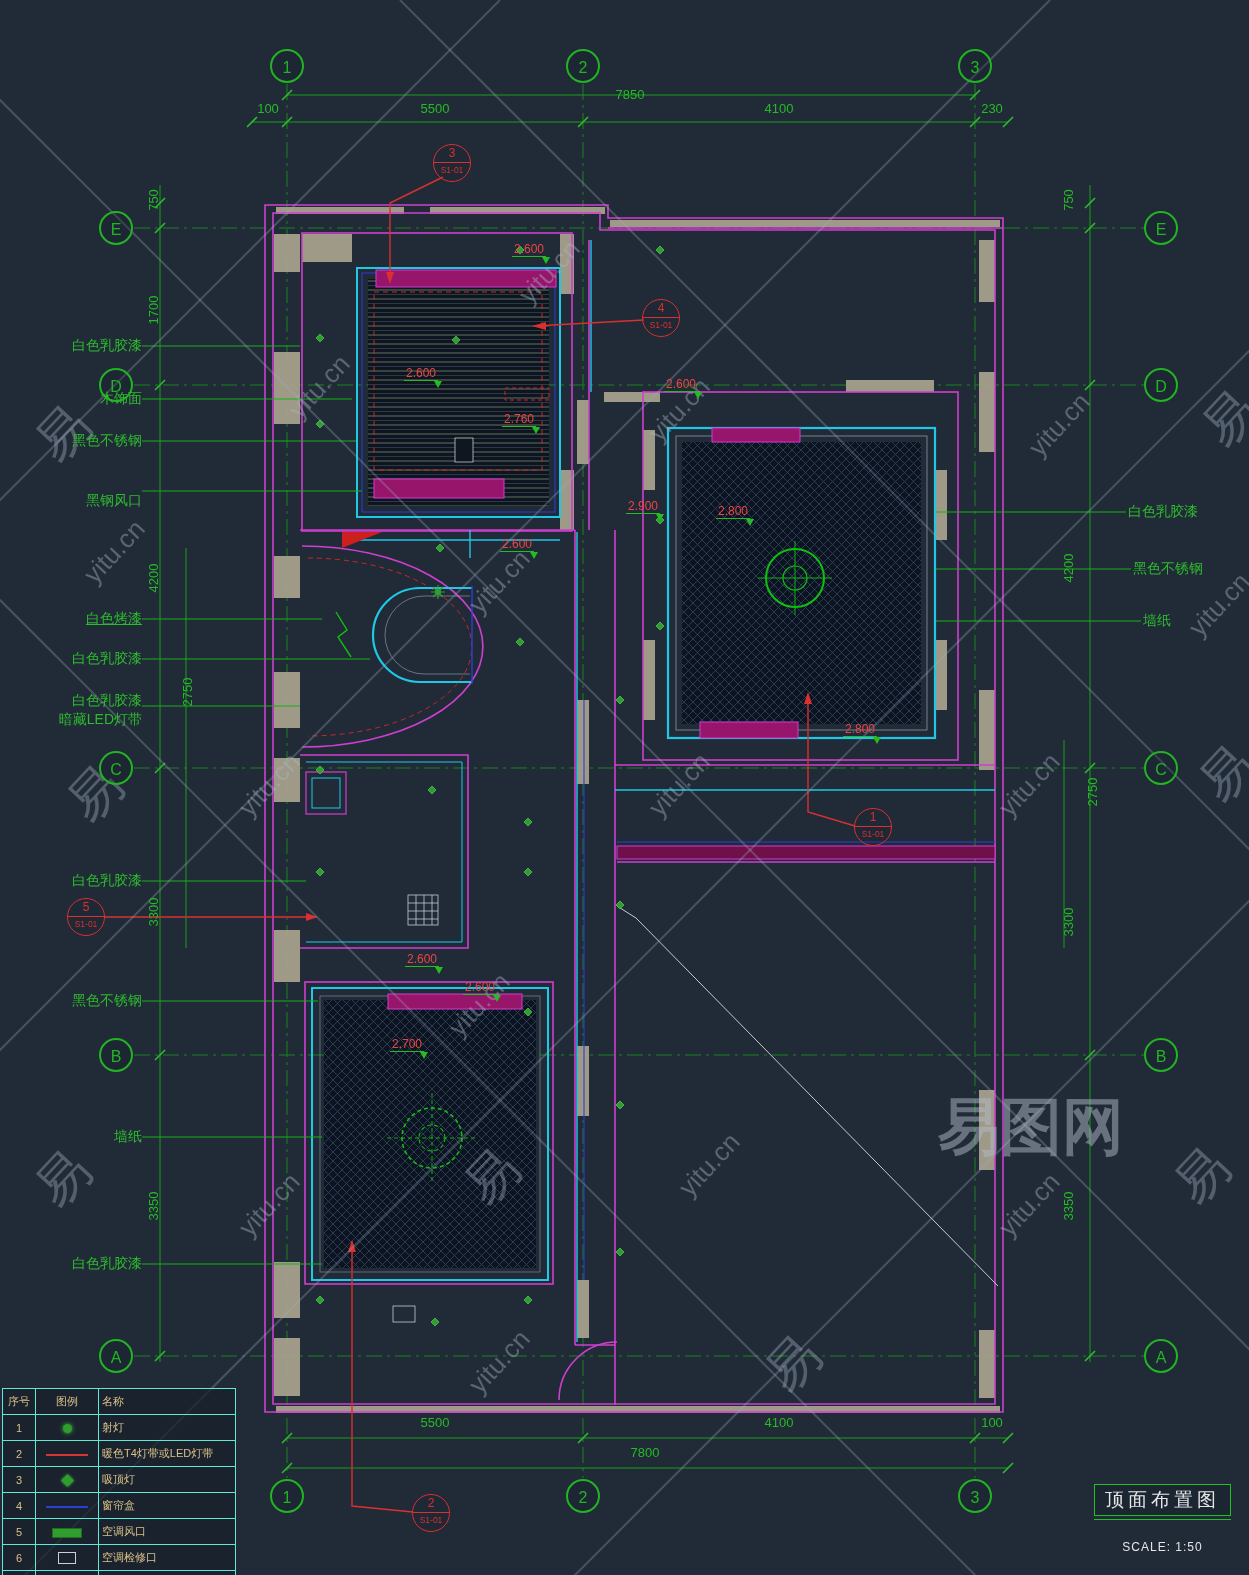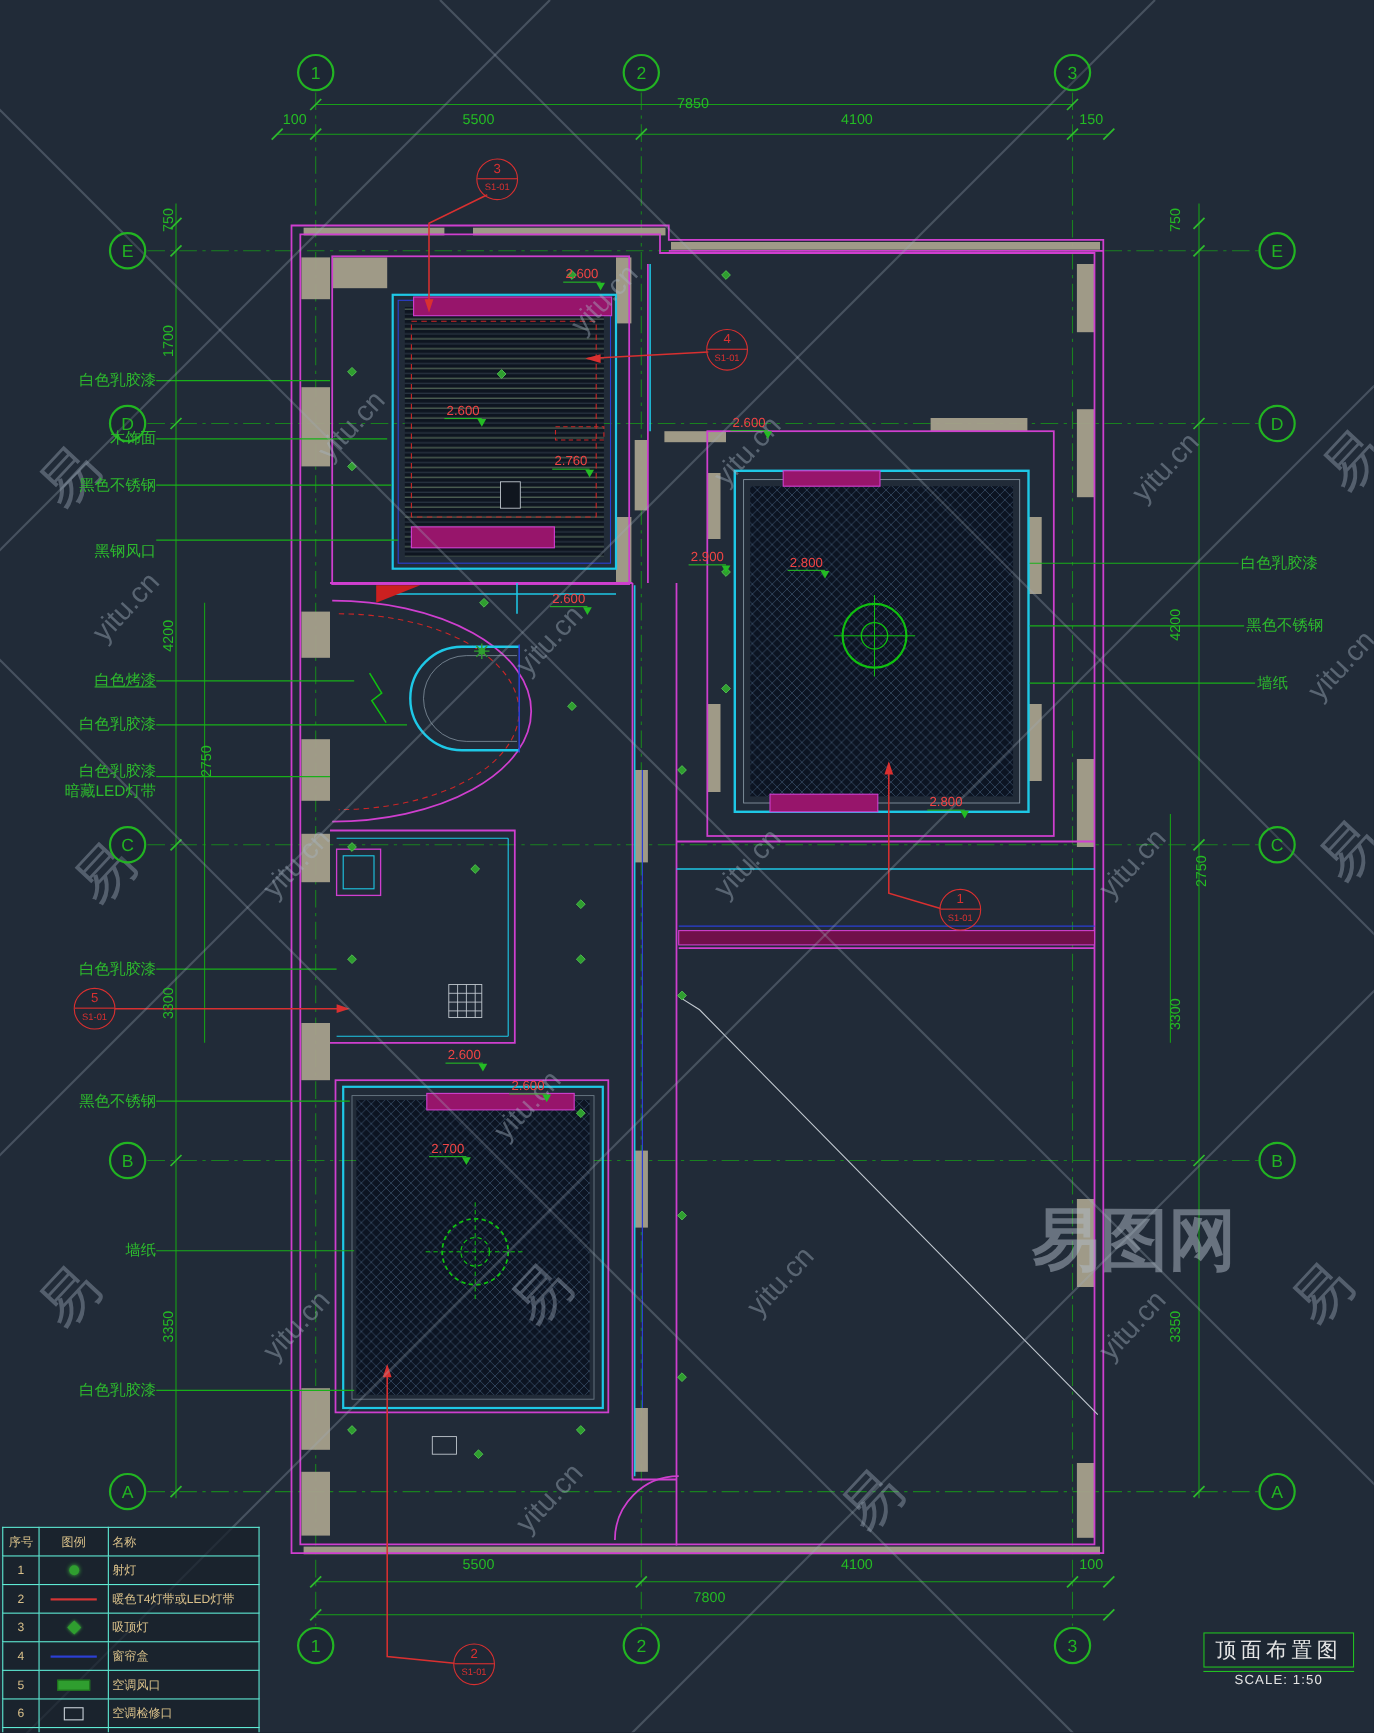--- a/index.html
+++ b/index.html
@@ -37,21 +37,21 @@
   .sym-blueline{width:42px;height:0;border-top:2px solid #2b3fd4;}
   .sym-vent{width:30px;height:10px;background:#2f9e2f;border:1px solid #1d6e1d;box-sizing:border-box;}
   .sym-access{width:18px;height:12px;border:1px solid #c8d0d8;box-sizing:border-box;}
   .sym-fan{width:13px;height:13px;border:1px solid #c8d0d8;border-radius:50%;position:relative;box-sizing:border-box;}
   .sym-fan::before{content:"";position:absolute;left:5px;top:0;width:1px;height:11px;background:#c8d0d8;}
   .sym-fan::after{content:"";position:absolute;left:0;top:5px;width:11px;height:1px;background:#c8d0d8;}
   
   .titleblock{position:absolute;left:1094px;top:1484px;color:#e5e5e5;text-align:center;}
   .titleblock .name{display:inline-block;font-size:19px;letter-spacing:4px;border:1px solid #22c022;
         padding:2px 10px;background:rgba(18,28,38,.3);}
-  .titleblock .scale{font-size:12px;margin-top:3px;border-top:1px solid #22c022;padding-top:0;letter-spacing:1px;}
+  .titleblock .scale{font-size:12px;margin-top:3px;border-top:1px solid #22c022;padding-top:20px;letter-spacing:1px;}
 </style>
 </head>
 <body>
 
 <div id="stage">
 
 <svg width="1249" height="1575" viewBox="0 0 1249 1575">
   <defs>
     <pattern id="hstripes" width="10" height="9" patternUnits="userSpaceOnUse">
       <rect width="10" height="9" fill="#0e1520"></rect>
@@ -348,21 +348,21 @@
 <div class="bubble" style="left:1144px;top:211px;">E</div>
 <div class="bubble" style="left:1144px;top:368px;">D</div>
 <div class="bubble" style="left:1144px;top:751px;">C</div>
 <div class="bubble" style="left:1144px;top:1038px;">B</div>
 <div class="bubble" style="left:1144px;top:1339px;">A</div>
 
 <div class="t dim" style="left:630px;top:94px;">7850</div>
 <div class="t dim" style="left:268px;top:108px;">100</div>
 <div class="t dim" style="left:435px;top:108px;">5500</div>
 <div class="t dim" style="left:779px;top:108px;">4100</div>
-<div class="t dim" style="left:992px;top:108px;">150</div>
+<div class="t dim" style="left:992px;top:108px;">230</div>
 <div class="t dim" style="left:435px;top:1422px;">5500</div>
 <div class="t dim" style="left:779px;top:1422px;">4100</div>
 <div class="t dim" style="left:992px;top:1422px;">100</div>
 <div class="t dim" style="left:645px;top:1452px;">7800</div>
 <div class="t dimv" style="left:153px;top:200px;">750</div>
 <div class="t dimv" style="left:153px;top:310px;">1700</div>
 <div class="t dimv" style="left:153px;top:578px;">4200</div>
 <div class="t dimv" style="left:187px;top:692px;">2750</div>
 <div class="t dimv" style="left:153px;top:912px;">3300</div>
 <div class="t dimv" style="left:153px;top:1206px;">3350</div>

